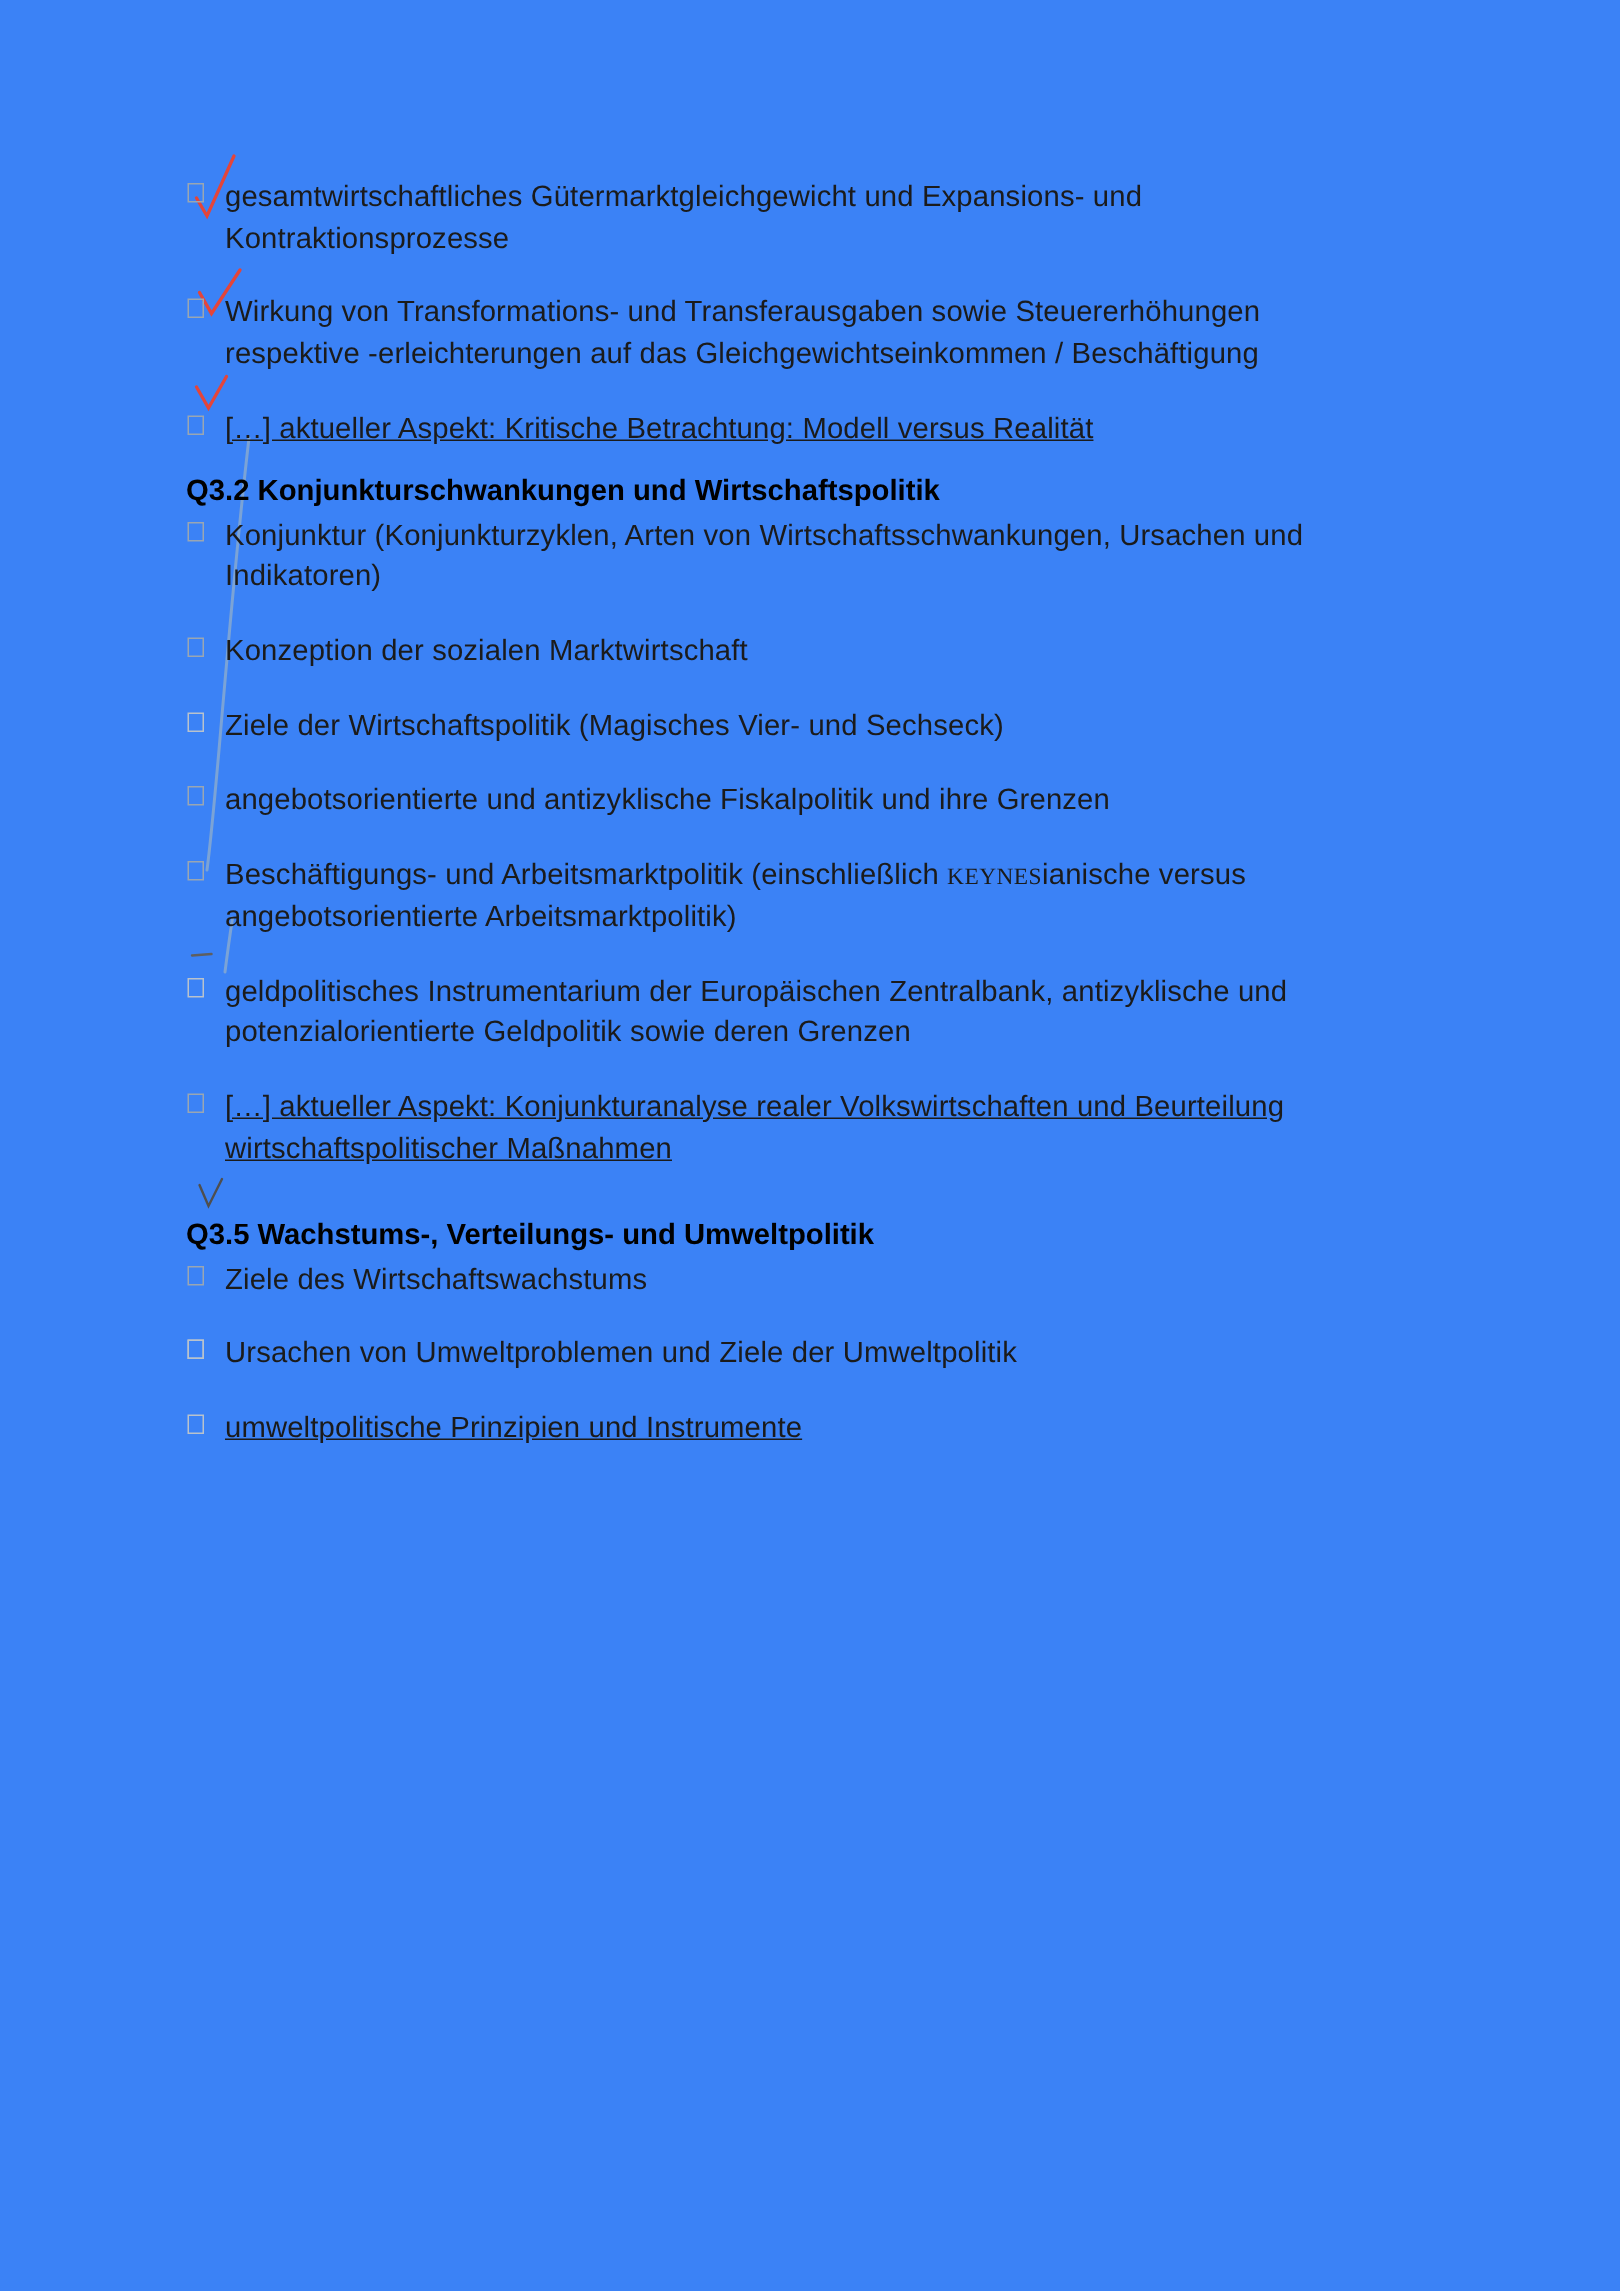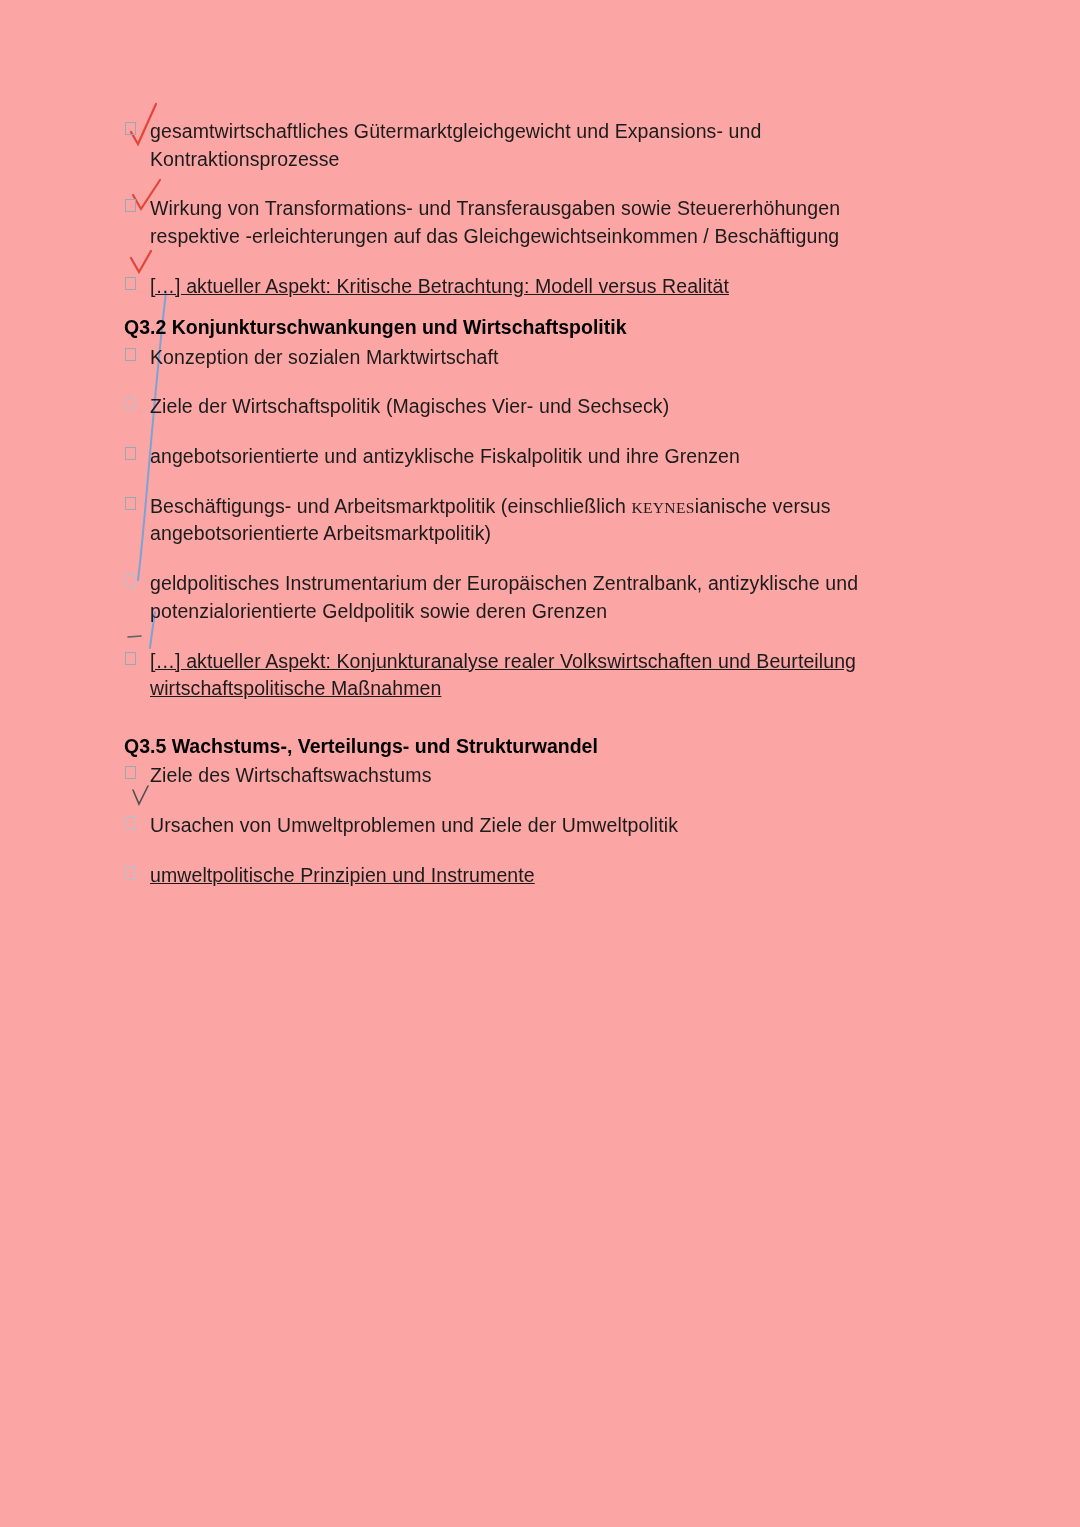--- a/index.html
+++ b/index.html
@@ -12,21 +12,21 @@
     height: 1527px;
     font-family: "Liberation Sans", sans-serif;
     color: #1a1a1a;
     position: relative;
     overflow: hidden;
   }
   .page {
     position: relative;
     width: 1080px;
     height: 1527px;
-    background: #fca5a5;
+    background: #3b82f6;
   }
   .content {
     position: absolute;
     left: 124px;
     top: 118px;
     width: 800px;
   }
   .bullet-item {
     position: relative;
     margin: 0 0 22px 0;
@@ -103,46 +103,50 @@
       <div class="bullet-item">
         <span class="box-marker"></span>
         <span>[…] aktueller Aspekt: Kritische Betrachtung: Modell versus Realität</span>
       </div>
     </div>
 
     <div>
       <div class="heading first">Q3.2 Konjunkturschwankungen und Wirtschaftspolitik</div>
       <div class="bullet-item">
         <span class="box-marker"></span>
+        <span>Konjunktur (Konjunkturzyklen, Arten von Wirtschaftsschwankungen, Ursachen und Indikatoren)</span>
+      </div>
+      <div class="bullet-item">
+        <span class="box-marker"></span>
         <span>Konzeption der sozialen Marktwirtschaft</span>
       </div>
       <div class="bullet-item">
         <span class="box-marker empty"></span>
         <span>Ziele der Wirtschaftspolitik (Magisches Vier- und Sechseck)</span>
       </div>
       <div class="bullet-item">
         <span class="box-marker"></span>
         <span>angebotsorientierte und antizyklische Fiskalpolitik und ihre Grenzen</span>
       </div>
       <div class="bullet-item">
         <span class="box-marker"></span>
         <span>Beschäftigungs- und Arbeitsmarktpolitik (einschließlich <span class="sc">KEYNES</span>ianische versus angebotsorientierte Arbeitsmarktpolitik)</span>
       </div>
       <div class="bullet-item">
         <span class="box-marker empty"></span>
         <span>geldpolitisches Instrumentarium der Europäischen Zentralbank, antizyklische und potenzialorientierte Geldpolitik sowie deren Grenzen</span>
       </div>
       <div class="bullet-item">
         <span class="box-marker"></span>
-        <span>[…] aktueller Aspekt: Konjunkturanalyse realer Volkswirtschaften und Beurteilung wirtschaftspolitische Maßnahmen</span>
+        <span>[…] aktueller Aspekt: Konjunkturanalyse realer Volkswirtschaften und Beurteilung wirtschaftspolitischer Maßnahmen</span>
       </div>
     </div>
 
     <div>
-      <div class="heading">Q3.5 Wachstums-, Verteilungs- und Strukturwandel</div>
+      <div class="heading">Q3.5 Wachstums-, Verteilungs- und Umweltpolitik</div>
       <div class="bullet-item">
         <span class="box-marker"></span>
         <span>Ziele des Wirtschaftswachstums</span>
       </div>
       <div class="bullet-item">
         <span class="box-marker empty"></span>
       </div>
       <div class="bullet-item">
         <span class="box-marker empty"></span>
         <span>Ursachen von Umweltproblemen und Ziele der Umweltpolitik</span>

